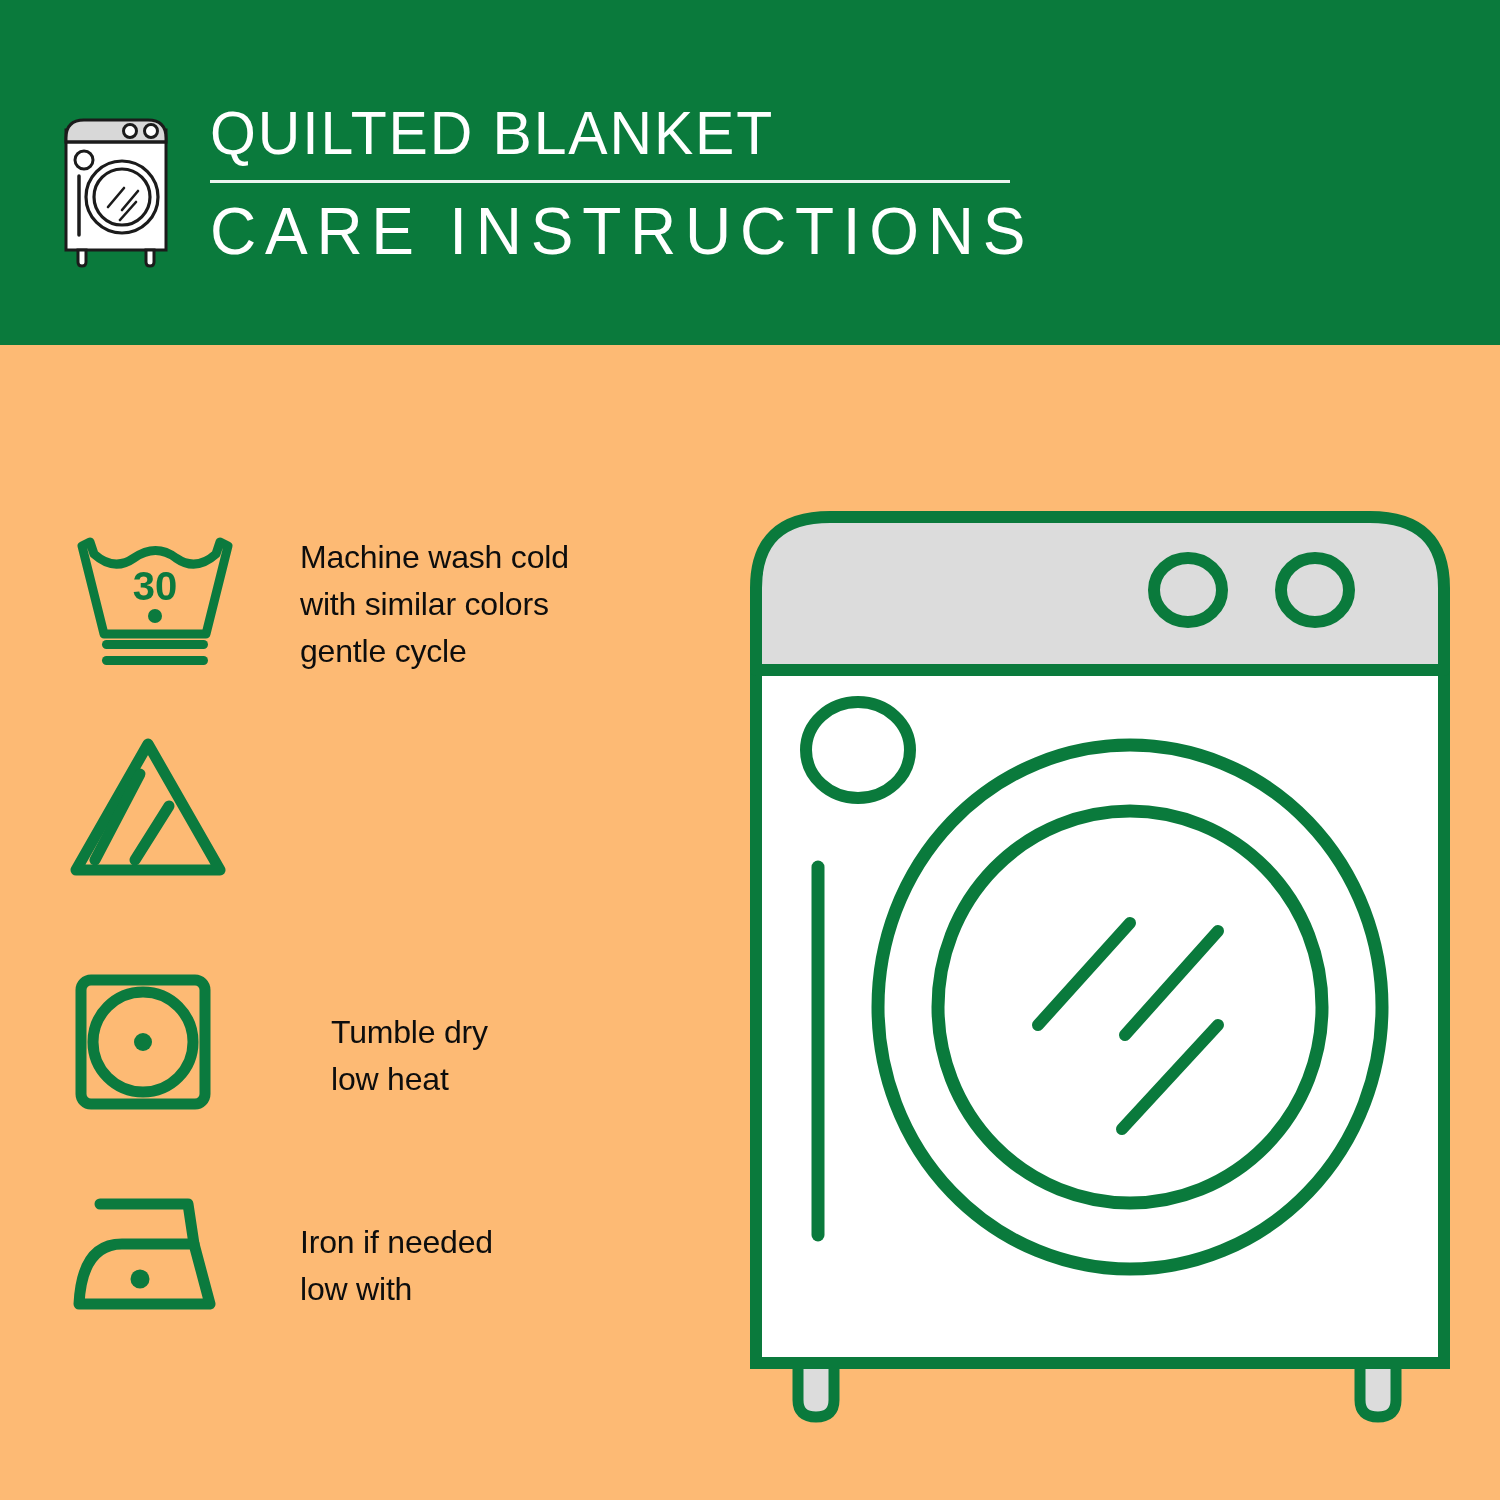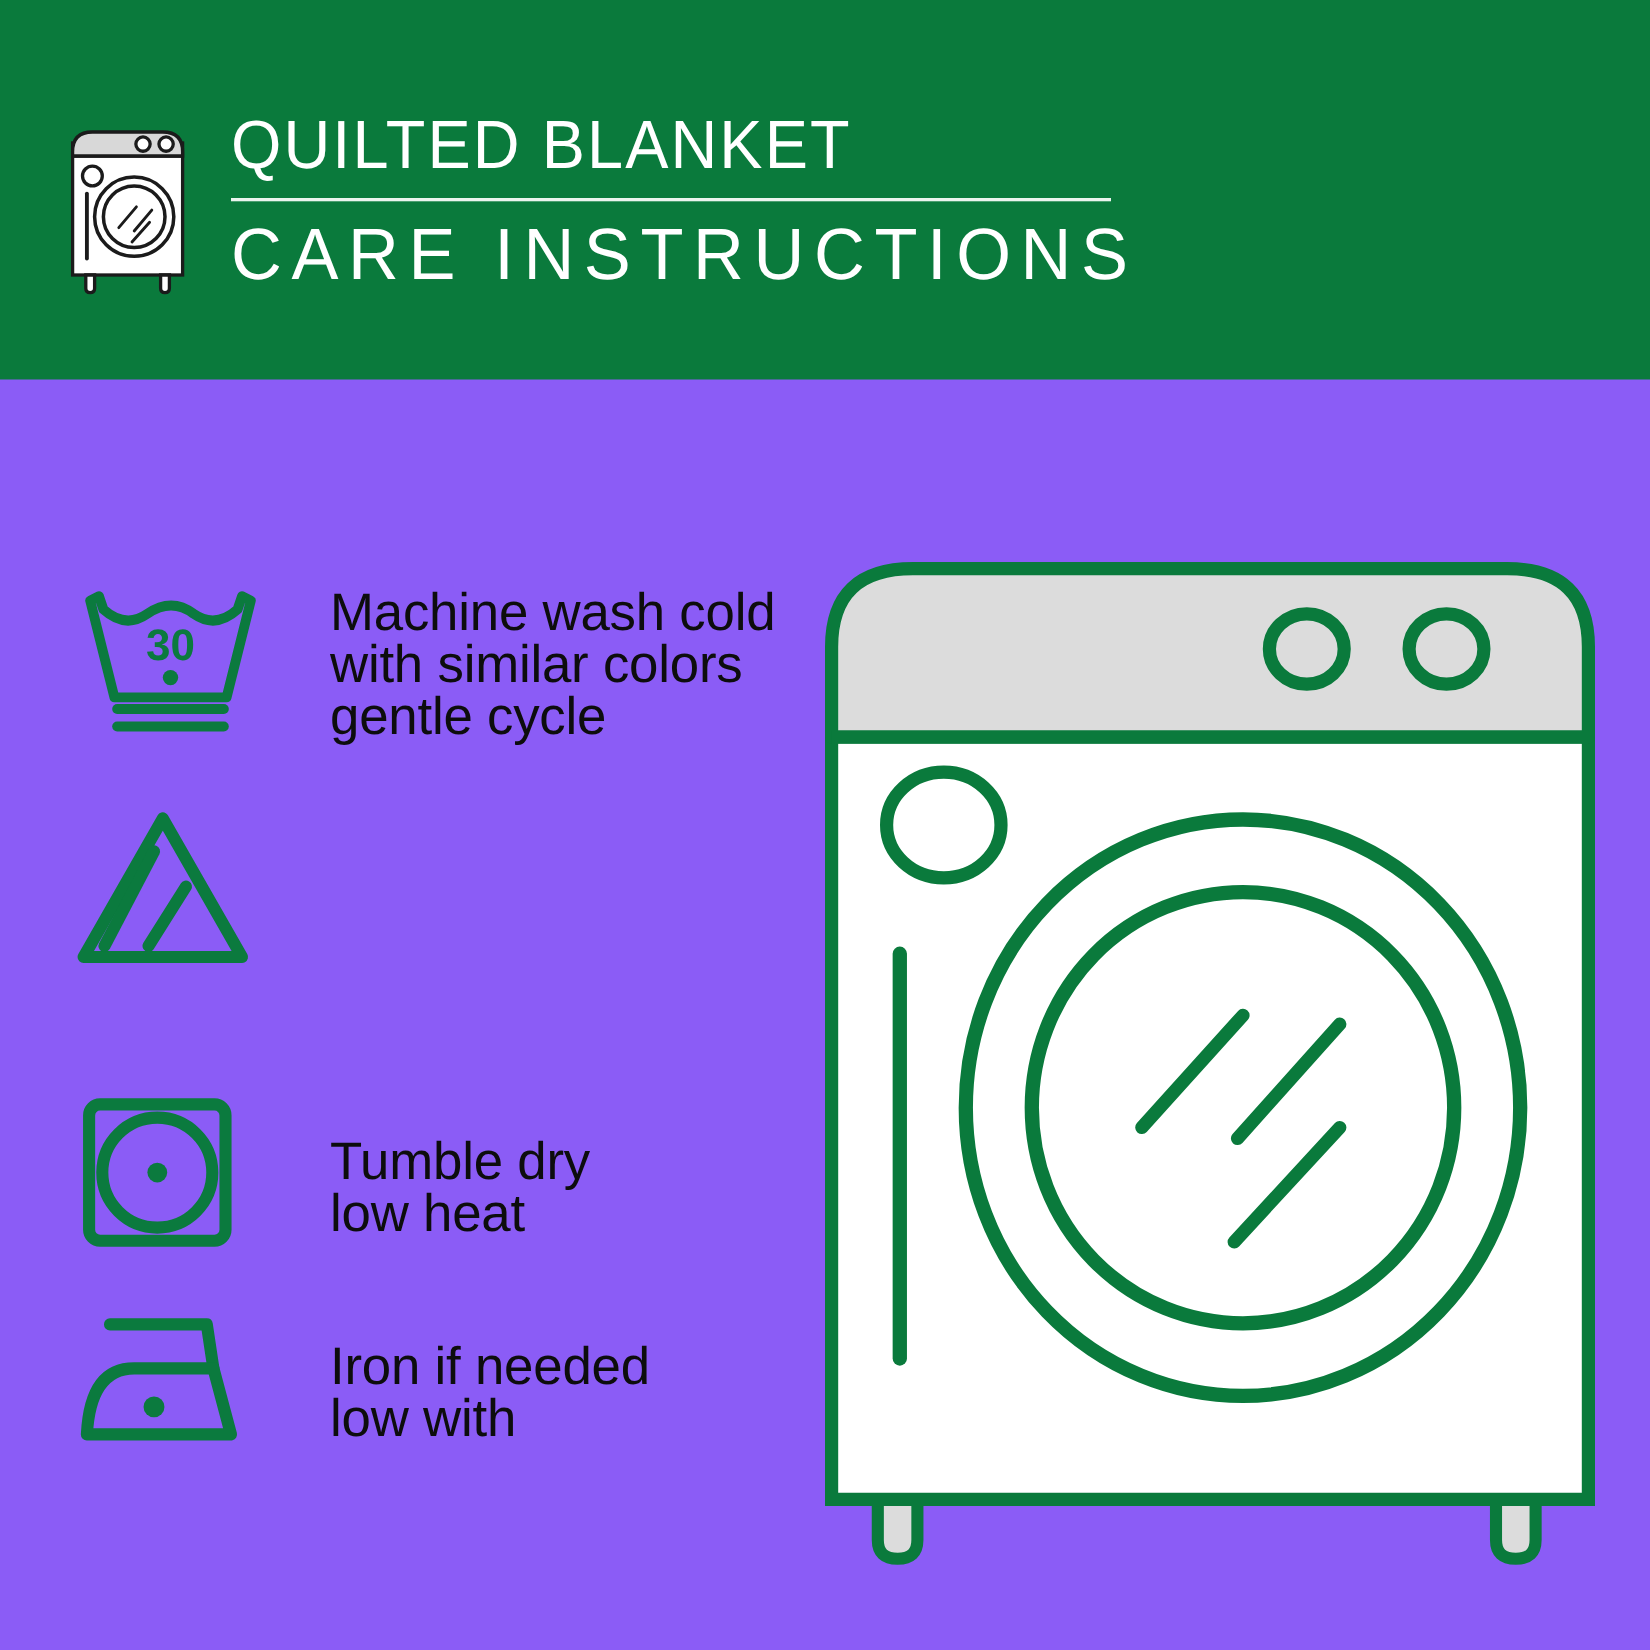--- a/index.html
+++ b/index.html
@@ -9,21 +9,21 @@
     height: 1500px;
     background: #ffffff;
     font-family: "Liberation Sans", sans-serif;
     overflow: hidden;
   }
 
   .page {
     position: relative;
     width: 1500px;
     height: 1500px;
-    background: #8b5cf6;
+    background: #fdba74;
   }
 
   
   .header {
     position: absolute;
     left: 0; top: 0;
     width: 1500px;
     height: 345px;
     background: #0a7a3c;
     overflow: hidden;
@@ -93,34 +93,34 @@
   .care-row {
     position: absolute;
     left: 0;
     display: flex;
     align-items: center;
     width: 640px;
   }
 
   .care-row-0 { top: 20px; }
   .care-row-1 { top: 232px; }
-  .care-row-2 { top: 496px; }
+  .care-row-2 { top: 472px; gap: 31px; }
   .care-row-3 { top: 690px; }
 
   .care-symbol {
     flex: 0 0 auto;
     width: 175px;
     display: flex;
     justify-content: flex-start;
     align-items: flex-start;
   }
 
   .care-text {
     font-family: "Liberation Sans", sans-serif;
-    font-size: 48px;
+    font-size: 32px;
     line-height: 47px;
     color: #0d0d0d;
     font-weight: 400;
     letter-spacing: -0.2px;
     white-space: pre-line;
     padding-left: 55px;
   }
 
   .care-row-0 .care-text { padding-top: 14px; }
   .care-row-1 .care-text { padding-top: 32px; }

